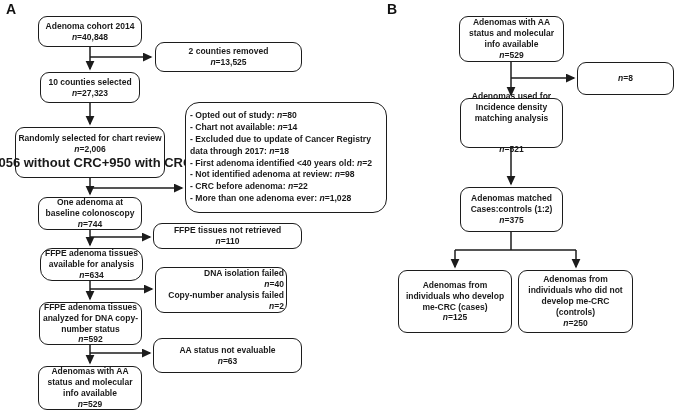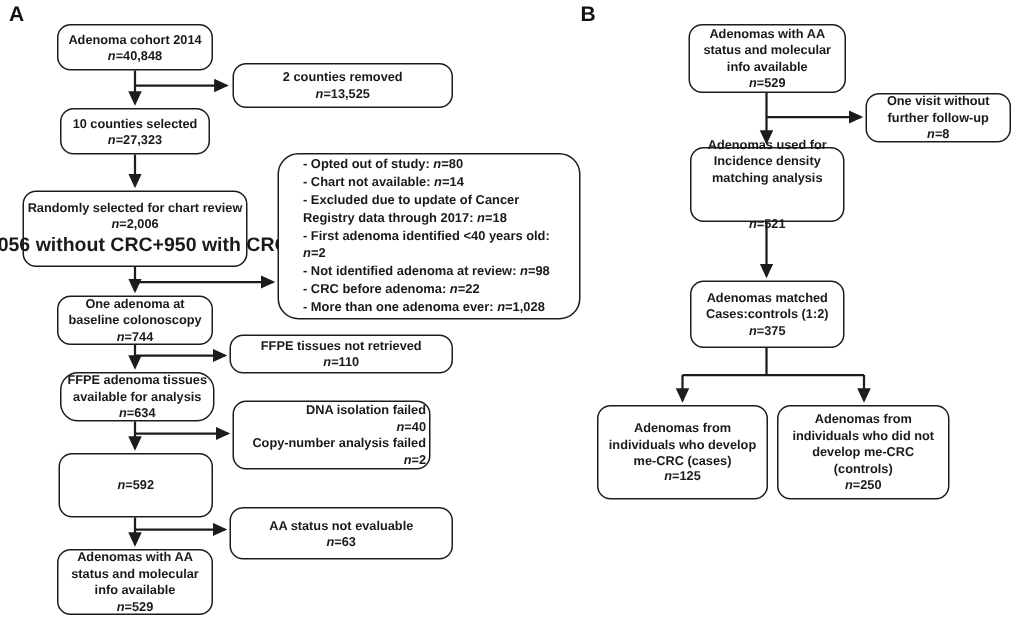--- a/index.html
+++ b/index.html
@@ -14,21 +14,21 @@
     position:absolute;box-sizing:border-box;background:#fff;
     border:1.6px solid #1c1c1c;border-radius:9px;
     display:flex;flex-direction:column;justify-content:center;align-items:center;
     text-align:center;font-size:8.5px;font-weight:bold;line-height:1.28;
     padding:1px 2px;
   }
   .box .nline i{font-style:italic;font-weight:bold;}
   .box .note{white-space:nowrap;font-size:13px;}
   .box.list{
     border-radius:14px;align-items:flex-start;text-align:left;
-    padding:6px 16px;line-height:1.38;font-size:8.6px;
+    padding:6px 4px;line-height:1.38;font-size:8.6px;
   }
   .box.list .item{display:block;}
   .box.list .item i{font-style:italic;}
   svg.arrows{position:absolute;left:0;top:0;pointer-events:none;}
 </style>
 </head>
 <body>
 
 <div id="fig">
 
@@ -112,40 +112,40 @@
   </div>
 
   <div class="box" style="left:155px;top:267px;width:132px;height:46px;align-items:flex-end;">
     <span>DNA isolation failed</span>
     <span class="nline"><i>n</i><span>=</span><span>40</span></span>
     <span>Copy-number analysis failed</span>
     <span class="nline"><i>n</i><span>=</span><span>2</span></span>
   </div>
 
   <div class="box" style="left:39px;top:302px;width:103px;height:43px;">
+    <span>FFPE adenoma tissues analyzed for DNA copy-number status</span>
     <span class="nline"><i>n</i><span>=</span><span>592</span></span>
   </div>
 
   <div class="box" style="left:153px;top:338px;width:149px;height:35px;">
     <span>AA status not evaluable</span>
     <span class="nline"><i>n</i><span>=</span><span>63</span></span>
   </div>
 
   <div class="box" style="left:38px;top:366px;width:104px;height:44px;">
     <span>Adenomas with AA status and molecular info available</span>
     <span class="nline"><i>n</i><span>=</span><span>529</span></span>
   </div>
 
   <div class="box" style="left:459px;top:16px;width:105px;height:46px;">
     <span>Adenomas with AA status and molecular info available</span>
     <span class="nline"><i>n</i><span>=</span><span>529</span></span>
   </div>
 
   <div class="box" style="left:577px;top:62px;width:97px;height:33px;">
-    <span>One visit without further follow-up</span>
     <span class="nline"><i>n</i><span>=</span><span>8</span></span>
   </div>
 
   <div class="box" style="left:460px;top:98px;width:103px;height:50px;gap:21px;">
     <span>Adenomas used for Incidence density matching analysis</span>
     <span class="nline"><i>n</i><span>=</span><span>521</span></span>
   </div>
 
   <div class="box" style="left:460px;top:187px;width:103px;height:45px;">
     <span>Adenomas matched Cases:controls (1:2)</span>

